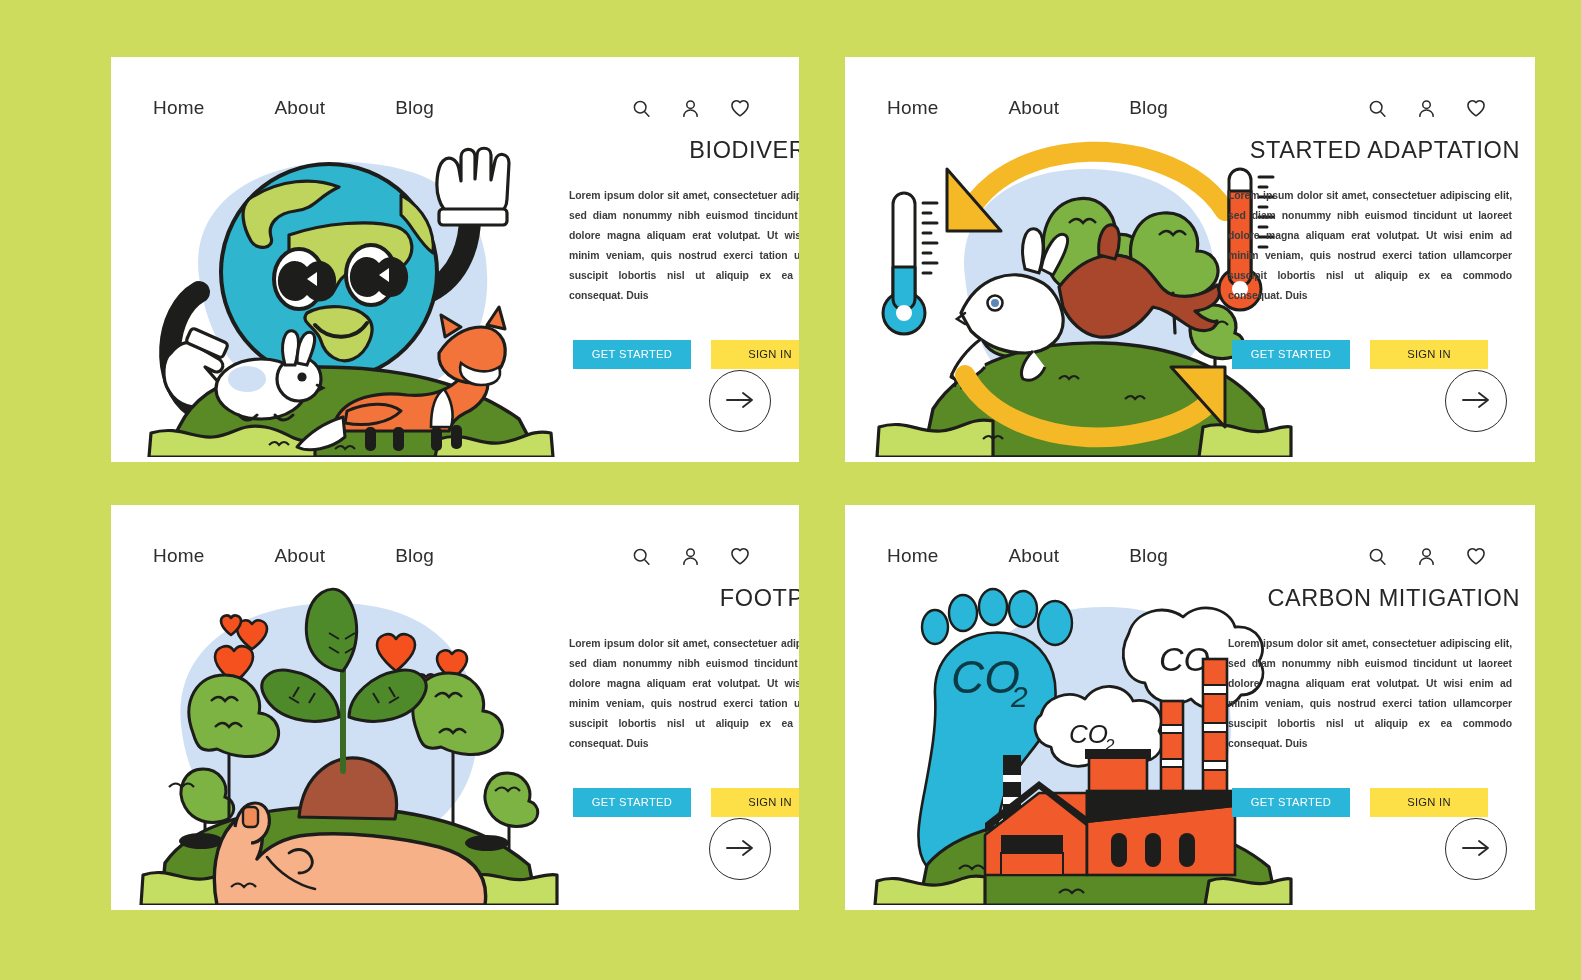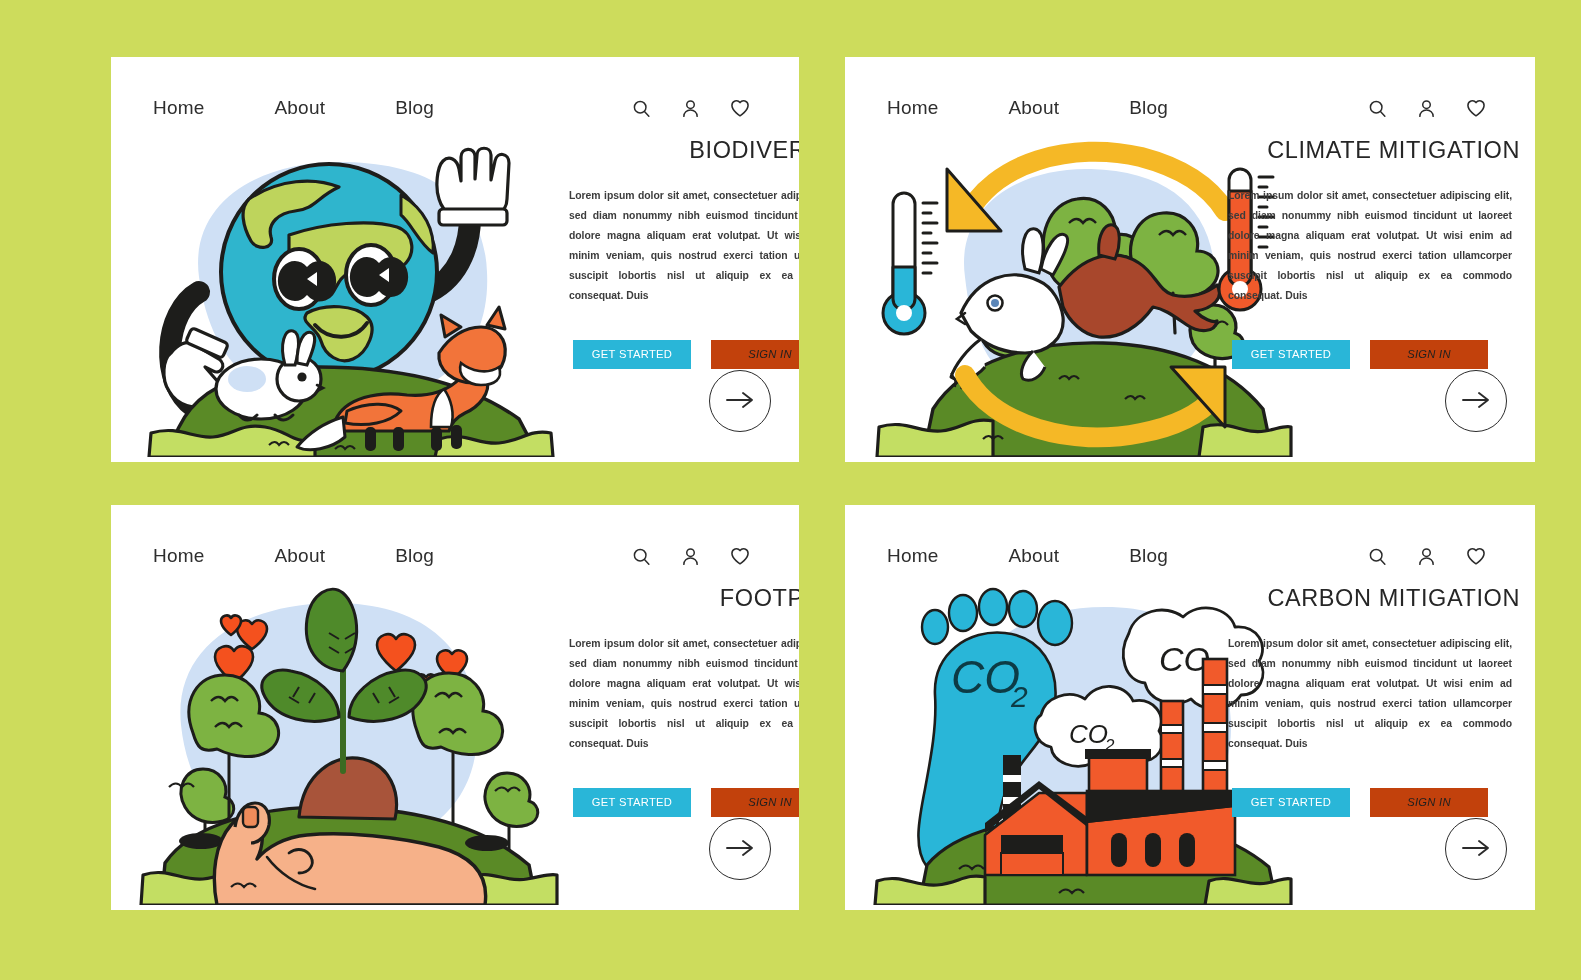--- a/index.html
+++ b/index.html
@@ -90,21 +90,21 @@
     height: 29px;
     font-size: 11.2px;
     letter-spacing: .3px;
     cursor: pointer;
     font-family: "Liberation Sans", sans-serif;
     display: flex;
     align-items: center;
     justify-content: center;
   }
   .btn-primary { width: 118px; background: #29b6d8; color: #ffffff; }
-  .btn-secondary { width: 118px; background: #c2410c; color: #1f1f1f; font-style: italic; }
+  .btn-secondary { width: 118px; background: #fde047; color: #1f1f1f; }
 
   .arrow-btn {
     position: absolute;
     right: 28px;
     bottom: 30px;
     width: 62px; height: 62px;
     border-radius: 50%;
     border: 1.8px solid #2b2b2b;
     background: transparent;
     display: flex;
@@ -349,21 +349,21 @@
             <line x1="386" y1="90" x2="400" y2="90"></line>
               <line x1="386" y1="100" x2="394" y2="100"></line>
             <line x1="386" y1="110" x2="400" y2="110"></line>
               <line x1="386" y1="120" x2="394" y2="120"></line>
           </g>
         </g>
       </svg>
     </div>
 
     <div class="content">
-      <div class="title">CLIMATE MITIGATION</div>
+      <div class="title">STARTED ADAPTATION</div>
       <div class="body-text">Lorem ipsum dolor sit amet, consectetuer adipiscing elit, sed diam nonummy nibh euismod tincidunt ut laoreet dolore magna aliquam erat volutpat. Ut wisi enim ad minim veniam, quis nostrud exerci tation ullamcorper suscipit lobortis nisl ut aliquip ex ea commodo consequat. Duis</div>
       <div class="btn-row">
         <button class="btn btn-primary">GET STARTED</button>
         <button class="btn btn-secondary">SIGN IN</button>
       </div>
     </div>
 
     <button class="arrow-btn">
       <span>
         <svg width="30" height="20" viewBox="0 0 30 20" fill="none" stroke="#2b2b2b" stroke-width="1.9">

